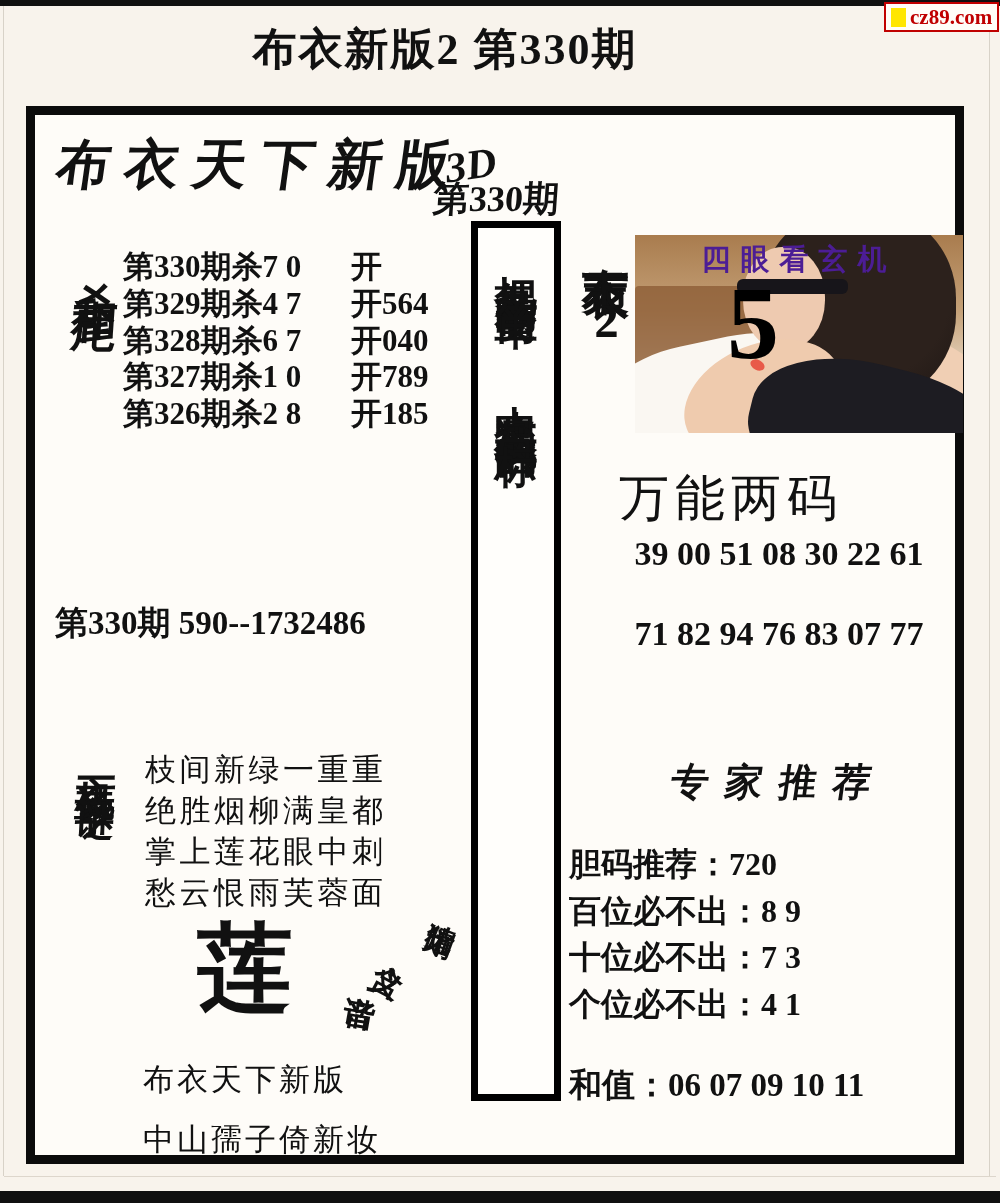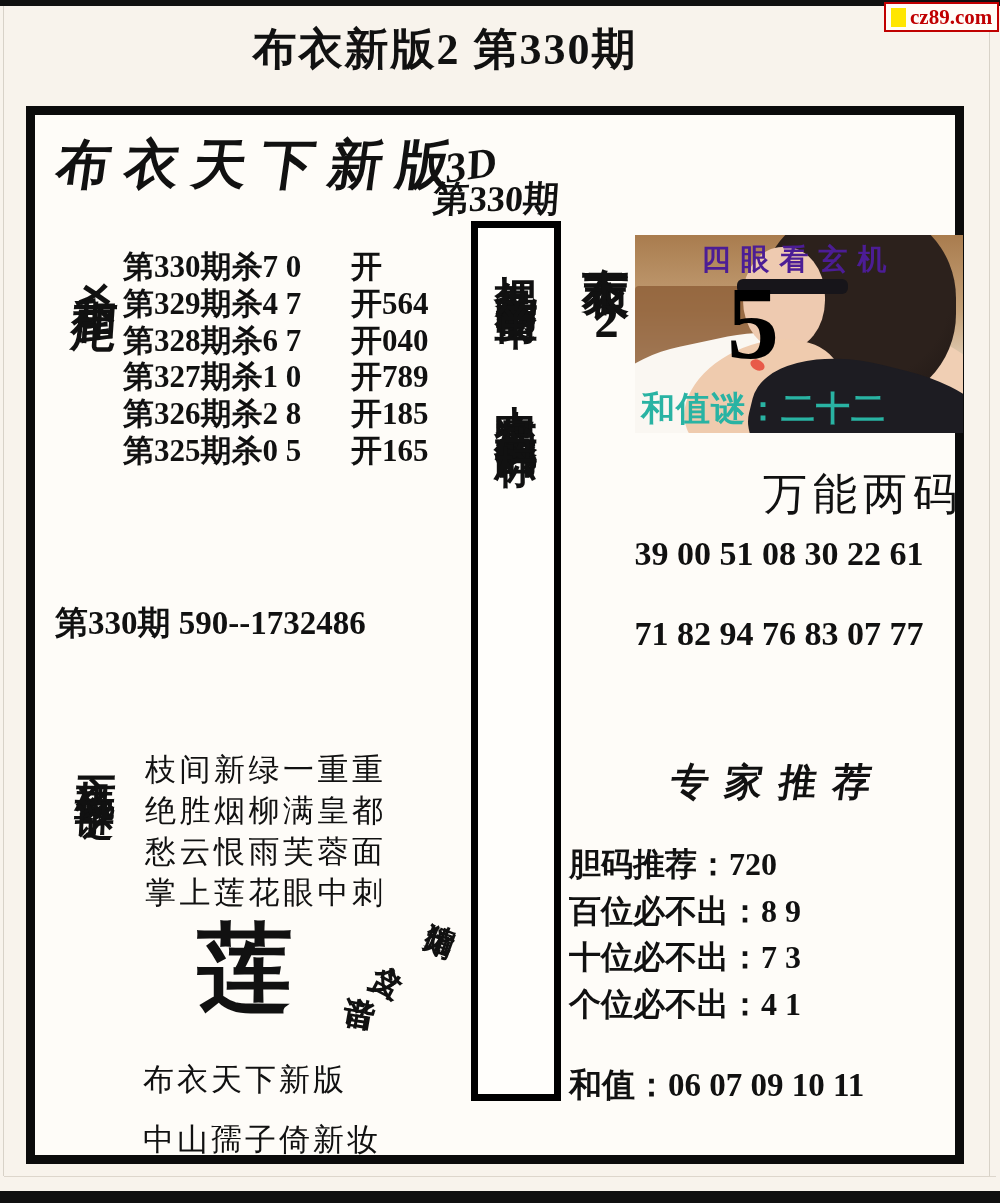--- a/index.html
+++ b/index.html
@@ -93,21 +93,21 @@
   .ph-nail{left:35%;top:63%;width:15px;height:10px;background:#e85a49;border-radius:50%;transform:rotate(28deg);}
   .photo .cap-top{
     position:absolute;left:0;top:5px;width:100%;text-align:center;
     color:#4c1d95;font-size:29px;font-weight:bold;letter-spacing:10px;white-space:nowrap;
   }
   .photo .lucky{position:absolute;left:92px;top:36px;font-size:104px;font-weight:bold;line-height:1;color:#000;}
   .photo .cap-bottom{
     position:absolute;left:6px;bottom:1px;width:100%;
     color:#29b3a3;font-size:34px;font-weight:bold;letter-spacing:1px;white-space:nowrap;
   }
-  .codes-title{left:556px;top:350px;width:372px;text-align:right;font-size:44px;letter-spacing:6px;}
+  .codes-title{left:584px;top:350px;width:372px;text-align:left;font-size:50px;letter-spacing:6px;}
   .codes-line{left:558px;width:372px;text-align:center;font-size:34px;font-weight:bold;white-space:nowrap;}
   .codes-1{top:420px;text-align:center;}
   .codes-2{top:500px;}
   .expert-title{left:558px;top:642px;width:372px;text-align:center;font-size:38px;font-weight:bold;letter-spacing:16px;transform:skewX(-8deg);white-space:nowrap;}
   .expert-lines{left:534px;top:726px;font-size:32px;font-weight:bold;line-height:46.5px;white-space:nowrap;}
   .sum-line{left:534px;top:948px;font-size:33px;font-weight:bold;white-space:nowrap;}
   
   .wm{color:#58c9bb;opacity:.35;font-size:17px;transform:rotate(-12deg);font-family:"Liberation Sans",sans-serif;}
 </style>
 </head>
@@ -156,33 +156,29 @@
         <span class="open">开040</span>
       </div>
       <div class="kill-row">
         <span>第327期杀1 0</span>
         <span class="open">开789</span>
       </div>
       <div class="kill-row">
         <span>第326期杀2 8</span>
         <span class="open">开185</span>
       </div>
-      <div class="kill-row">
-        <span>第325期杀0 5</span>
-        <span class="open">开165</span>
-      </div>
     </div>
     <div class="abs daily-formula">第330期 590--1732486</div>
 
     <div class="abs vert riddle-label">玄机诗一字谜</div>
     <div class="abs poem">
       <div>枝间新绿一重重</div>
       <div>绝胜烟柳满皇都</div>
+      <div>掌上莲花眼中刺</div>
       <div>愁云恨雨芙蓉面</div>
-      <div>掌上莲花眼中刺</div>
     </div>
     <div class="abs answer">莲</div>
     <div class="abs vert hint hint-homo">谐音</div>
     <div class="abs vert hint hint-meaning">含义</div>
     <div class="abs vert hint hint-strokes">猜比划</div>
     <div class="abs closing closing-1">布衣天下新版</div>
     <div class="abs closing closing-2">中山孺子倚新妆</div>
 
     <div class="abs banner">
       <div class="banner-text">
@@ -202,21 +198,20 @@
       <div class="ph-bed"></div>
       <div class="ph-shoulder"></div>
       <div class="ph-hair"></div>
       <div class="ph-face"></div>
       <div class="ph-glasses"></div>
       <div class="ph-arm"></div>
       <div class="ph-tank"></div>
       <div class="ph-nail"></div>
       <div class="cap-top">四眼看玄机</div>
       <div class="lucky">5</div>
-      <div class="cap-bottom">和值谜：二十二</div>
     </div>
 
     <div class="abs codes-title">万能两码</div>
     <div class="abs codes-line codes-1">39 00 51 08 30 22 61</div>
     <div class="abs codes-line codes-2">71 82 94 76 83 07 77</div>
 
     <div class="abs expert-title">专家推荐</div>
     <div class="abs expert-lines">
       <div>胆码推荐：720</div>
       <div>百位必不出：8 9</div>

